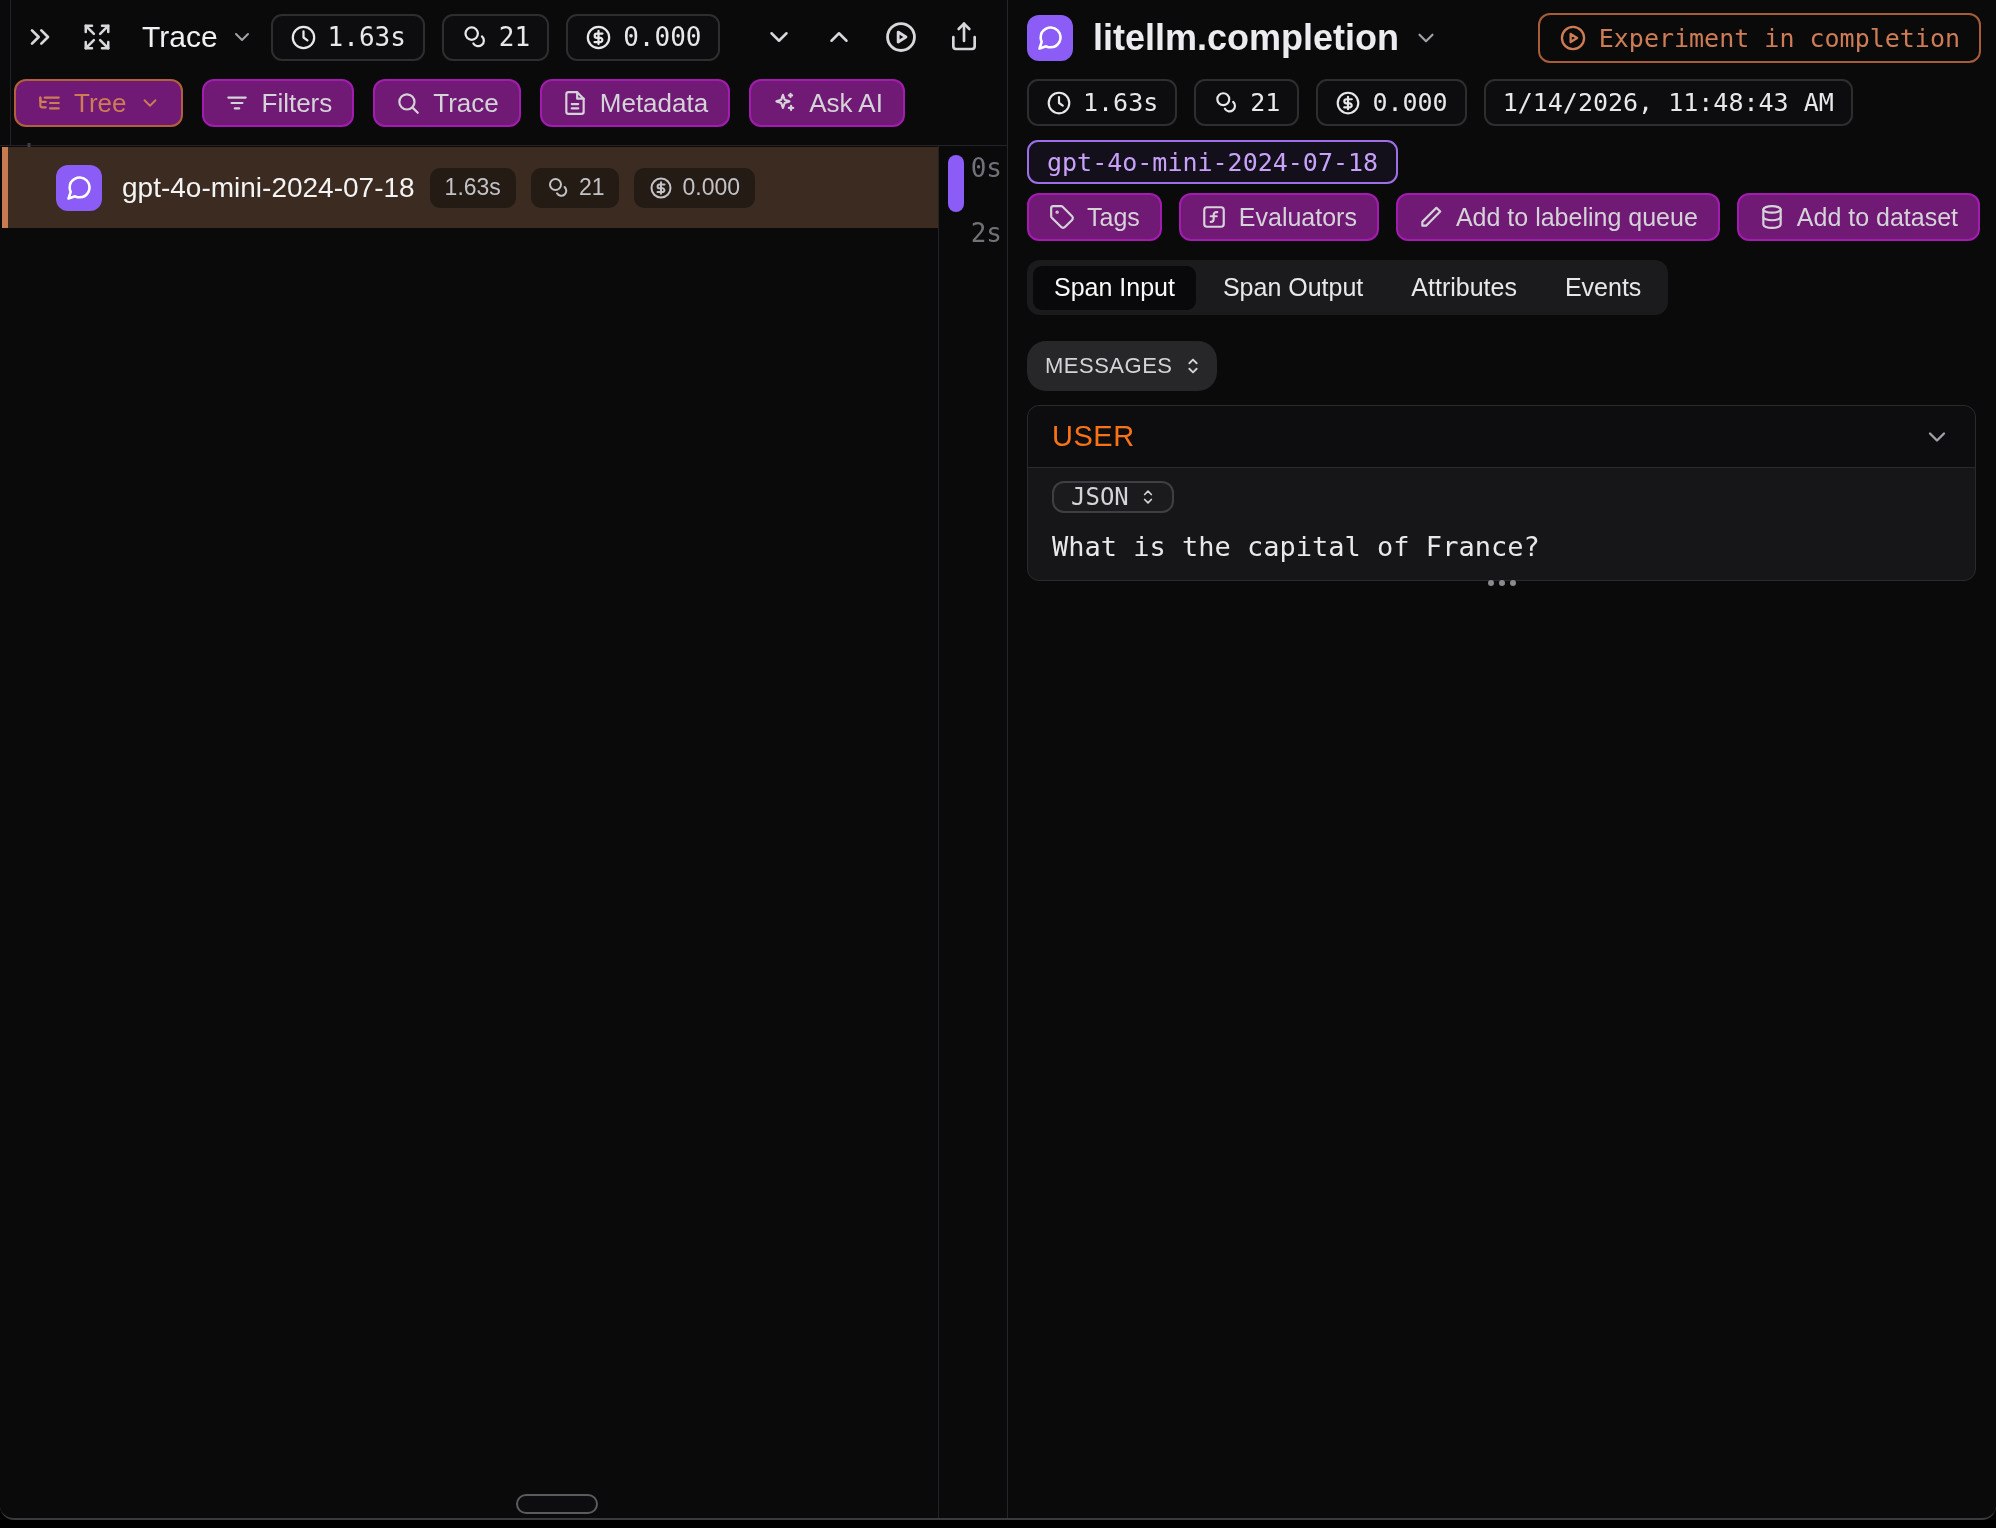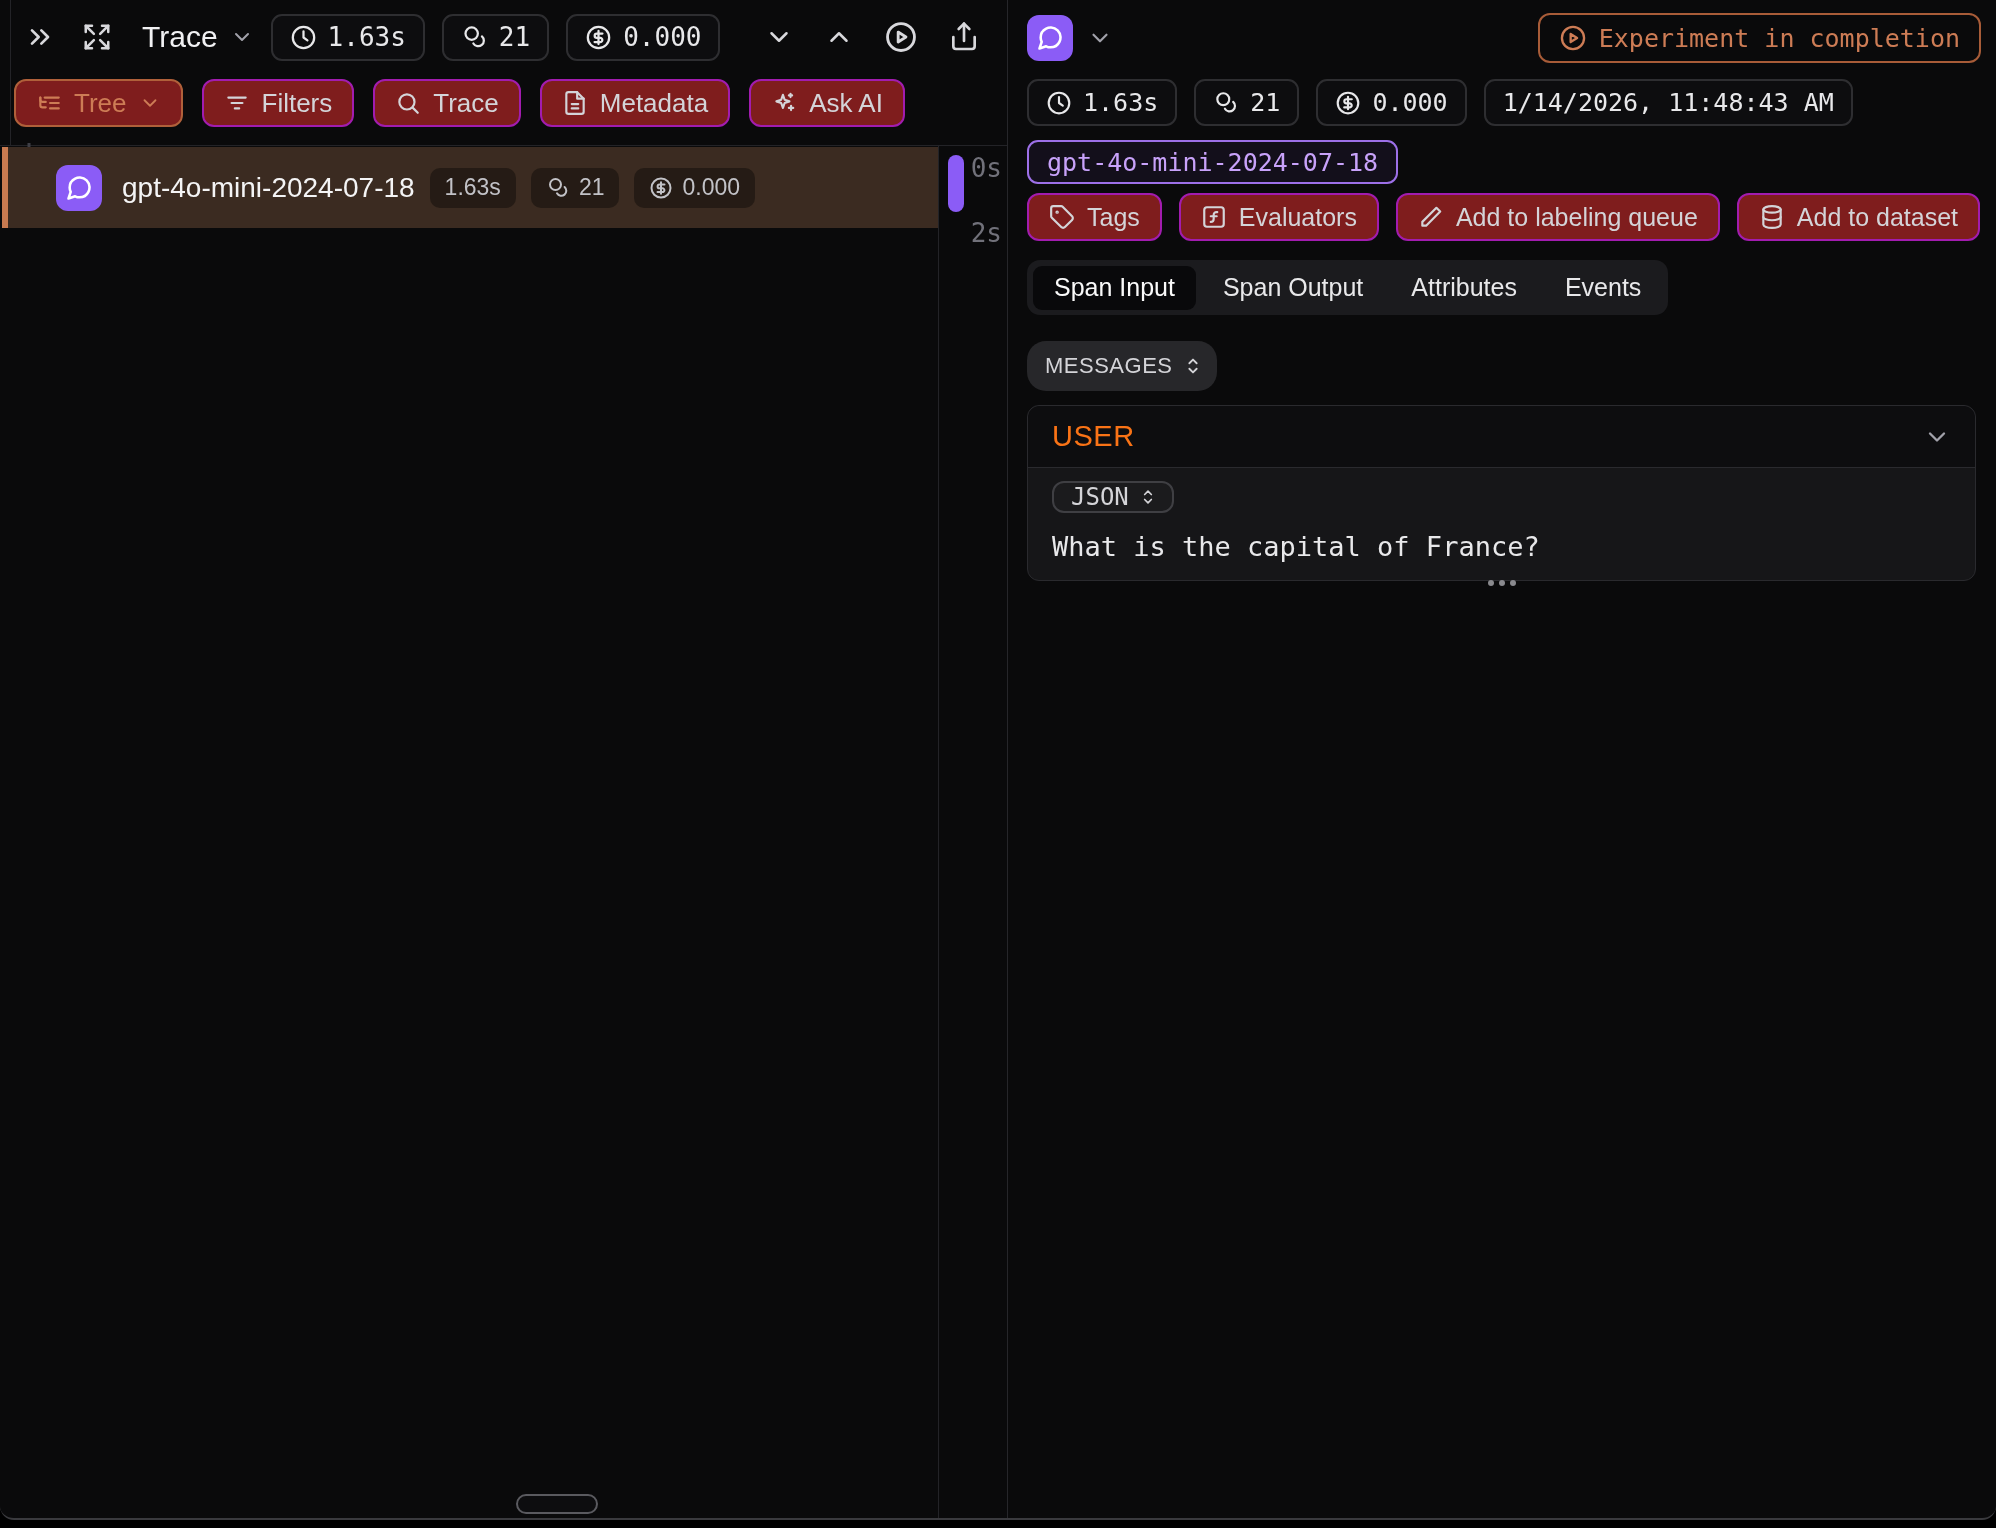--- a/index.html
+++ b/index.html
@@ -21,21 +21,21 @@
                  display:flex; align-items:center; color:#e8e8ea; }
   .icon-btn { display:flex; align-items:center; justify-content:center; color:#d8d8dc; cursor:pointer; }
   .trace-title { font-size:30px; font-weight:500; color:#f1f1f3; margin-left:30px; }
   .stat-pill { display:flex; align-items:center; gap:11px; border:2px solid #2e2e31; border-radius:11px;
                height:47px; padding:0 17px; background:#0d0d0f; color:#e8e8ea; font-size:26px; }
   .lp-toolbar1 .stat-pill { margin-left:17px; }
   .lp-toolbar1 .stat-pill:nth-of-type(1) { margin-left:36px; }
   .tb-icons { margin-left:auto; display:flex; align-items:center; gap:30px; padding-right:4px; }
 
   .lp-toolbar2 { position:absolute; left:14px; top:79px; display:flex; gap:19px; }
-  .btn { height:48px; border:2px solid #a21caf; border-radius:12px; padding:0 20px; background:#7f1d1d;
+  .btn { height:48px; border:2px solid #a21caf; border-radius:12px; padding:0 20px; background:#701a75;
          display:flex; align-items:center; gap:12px; font-size:26px; color:#d4d4d8; cursor:pointer; white-space:nowrap; }
   .btn-tree { color:#cd7c55; border-color:#b0603a; }
 
   .lp-divider { position:absolute; left:0; top:145px; width:1007px; height:1px; background:#232327; }
 
   .tree-connector { position:absolute; left:0; top:140px; color:#3f3f46; }
   .tree-row { position:absolute; left:2px; top:147px; width:936px; height:81px; background:#3b2b21;
               border-left:6px solid #c87a50; display:flex; align-items:center; cursor:pointer; }
   .span-icon { width:46px; height:46px; border-radius:12px; background:#8b5cf6; margin-left:48px;
                display:flex; align-items:center; justify-content:center; color:#fff; flex:none; }
@@ -274,20 +274,21 @@
   </div>
 
   <div class="right-panel">
 
     <div class="rp-header">
       <span class="rp-span-icon">
         <svg class="ic" width="28" height="28" viewBox="0 0 24 24" style="stroke-width:2.2;">
             <path d="M21 11.5a8.38 8.38 0 0 1-.9 3.8 8.5 8.5 0 0 1-7.6 4.7 8.38 8.38 0 0 1-3.8-.9L3 21l1.9-5.7a8.38 8.38 0 0 1-.9-3.8 8.5 8.5 0 0 1 4.7-7.6 8.38 8.38 0 0 1 3.8-.9h.5a8.48 8.48 0 0 1 8 8z"></path>
           </svg>
       </span>
+      <span class="rp-title">litellm.completion</span>
       <span class="rp-title-chevron">
         <svg class="ic" width="26" height="26" viewBox="0 0 24 24">
             <path d="m6 9 6 6 6-6"></path>
           </svg>
       </span>
       <button class="playground-btn mono">
         <svg class="ic" width="28" height="28" viewBox="0 0 24 24">
             <circle cx="12" cy="12" r="9.5"></circle>
             <path d="M10 8.5 15.5 12 10 15.5z"></path>
           </svg>

